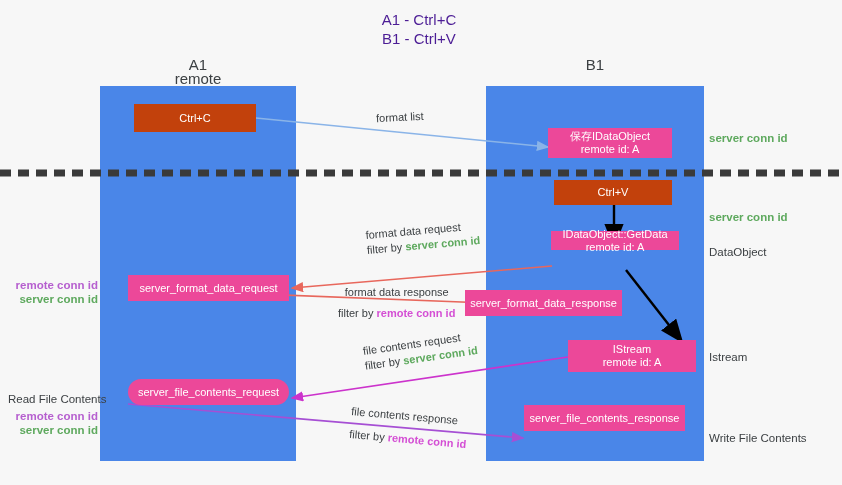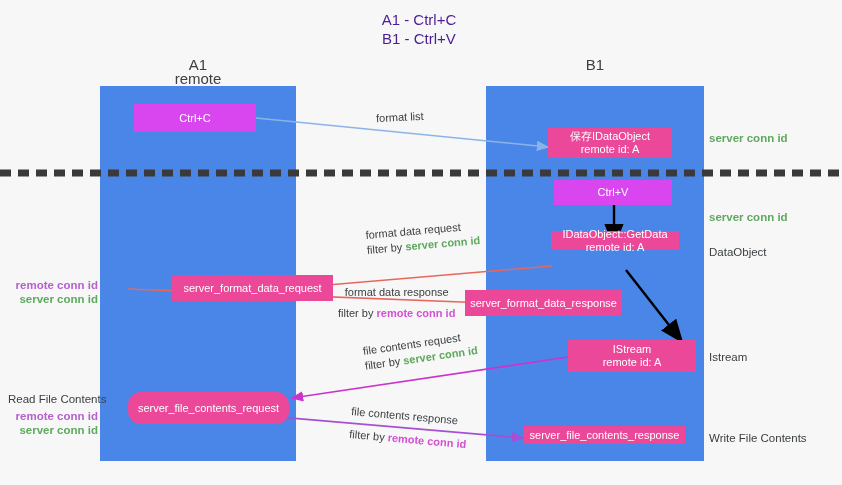--- a/index.html
+++ b/index.html
@@ -31,21 +31,21 @@
   #lane-a1{left:100px;top:86px;width:196px;height:375px;}
   #lane-b1{left:486px;top:86px;width:218px;height:375px;}
 
   
   .box{
     position:absolute;box-sizing:border-box;
     display:flex;align-items:center;justify-content:center;
     text-align:center;color:#ffffff;font-size:11px;line-height:13px;
     padding:2px 4px;
   }
-  .box.green{background:#d946ef;}
+  .box.green{background:#c2410c;}
   .box.orange{background:#ec4899;}
   .box .l2{display:block;}
 
   
   .ann{position:absolute;font-size:11.5px;line-height:14px;}
   .ann.green{color:#5ea95e;font-weight:bold;}
   .ann.dark{color:#3c4043;}
   .ann.stack{font-weight:bold;}
   .ann .rc{color:#b65fcf;display:block;}
   .ann .sc{color:#5ea95e;display:block;}
@@ -137,33 +137,33 @@
   <div class="box orange" style="left:551px;top:231px;width:128px;height:19px;flex-direction:column;">
     <span>IDataObject::GetData</span>
     <span class="l2">remote id: A</span>
   </div>
 
   <div class="box orange" style="left:568px;top:340px;width:128px;height:32px;flex-direction:column;">
     <span>IStream</span>
     <span class="l2">remote id: A</span>
   </div>
 
-  <div class="box orange" style="left:128px;top:275px;width:161px;height:26px;margin-left:44px;">
+  <div class="box orange" style="left:128px;top:275px;width:161px;height:26px;">
     <span>server_format_data_request</span>
   </div>
 
   <div class="box orange" style="left:465px;top:290px;width:157px;height:26px;">
     <span>server_format_data_response</span>
   </div>
 
-  <div class="box orange" style="left:128px;top:392px;width:161px;height:32px;border-radius:13px;">
+  <div class="box orange" style="left:128px;top:379px;width:161px;height:26px;border-radius:13px;">
     <span>server_file_contents_request</span>
   </div>
 
-  <div class="box orange" style="left:524px;top:426px;width:161px;height:18px;">
+  <div class="box orange" style="left:524px;top:405px;width:161px;height:26px;">
     <span>server_file_contents_response</span>
   </div>
 
   <svg class="layer" id="divider-layer">
     <line id="divider" x1="0" y1="173" x2="842" y2="173" stroke="#3a3a3a" stroke-width="7" stroke-dasharray="11 7"></line>
   </svg>
 
   <div class="ann green" style="left:709px;top:131px;">server conn id</div>
   <div class="ann green" style="left:709px;top:210px;">server conn id</div>
   <div class="ann dark" style="left:709px;top:245px;">DataObject</div>

